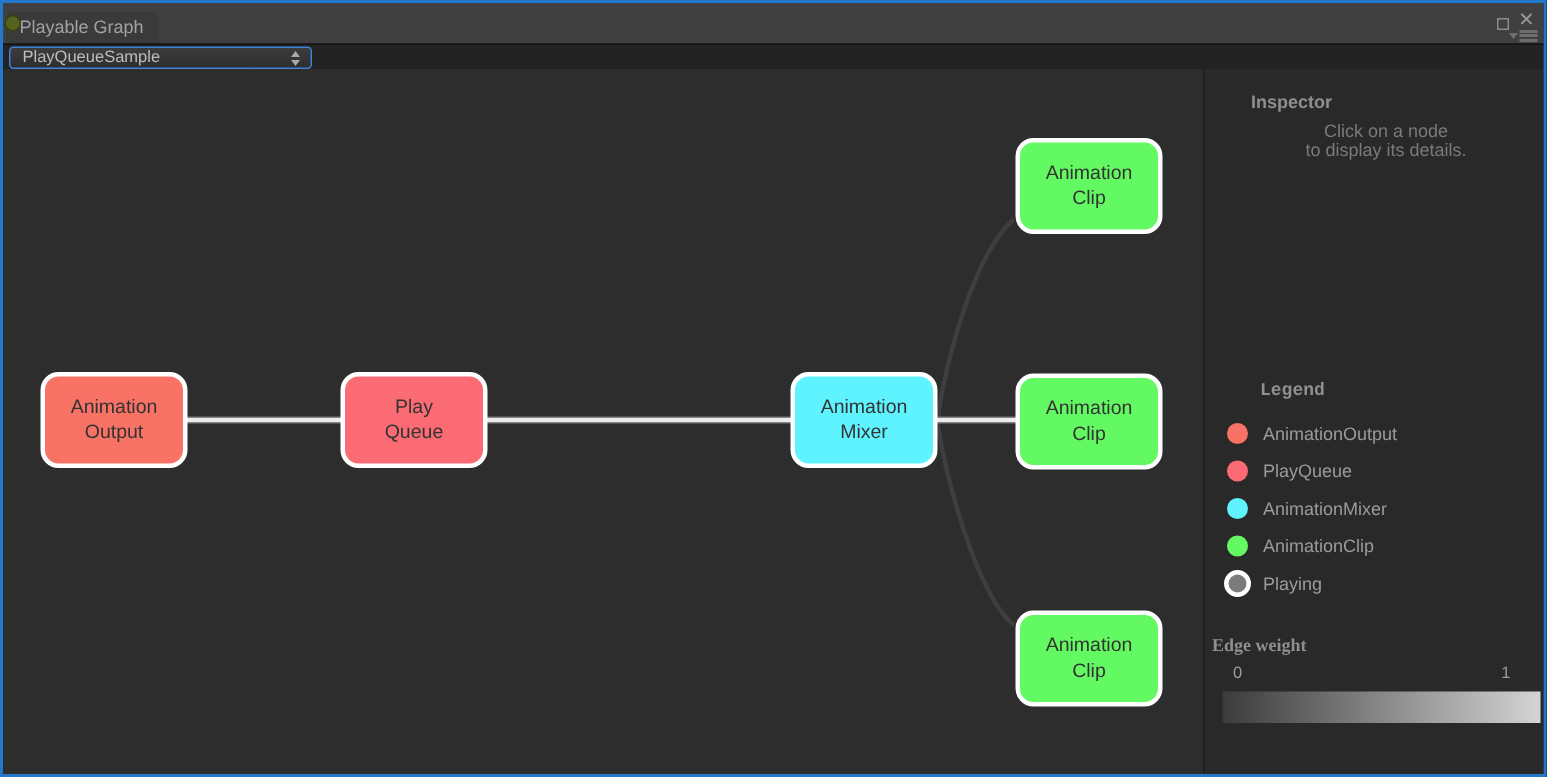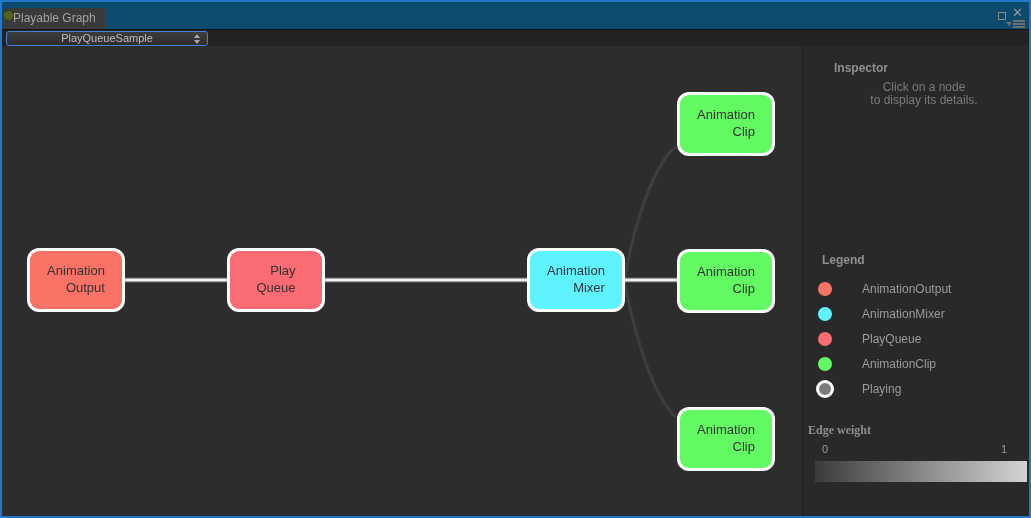--- a/index.html
+++ b/index.html
@@ -2,21 +2,21 @@
 <html><head>
 <meta charset="utf-8">
 <style>
   * { margin:0; padding:0; box-sizing:border-box; }
   body { background:#111; font-family:"Liberation Sans", sans-serif; }
 
   .window { position:relative; width:1031px; height:518px; border:2px solid #2378CC;
             background:#1d1d1d; overflow:hidden; }
 
   
-  .titlebar { position:relative; height:27px; background:#0c4a6e; }
+  .titlebar { position:relative; height:27px; background:#404040; }
   .tab { position:absolute; left:2px; bottom:0; height:21px; min-width:95px;
          background:#3a3a3a; border-radius:4px 4px 0 0; color:#a2a2a2;
          font-size:12px; line-height:21px; padding:0 10px 0 9px; }
   .tab-dot { position:absolute; left:-1px; top:2px; width:11px; height:11px;
              border-radius:50%; background:#55611f; border:1px solid #39430f; }
   .btn-max { position:absolute; right:23px; top:10px; width:8px; height:8px;
              border:1px solid #8a8a8a; background:transparent; }
   .btn-close { position:absolute; right:6px; top:4px; color:#9a9a9a; font-size:13px;
                line-height:13px; cursor:default; }
   .btn-menu { position:absolute; right:4px; top:18px; color:#6e6e6e; font-size:10px;
@@ -25,50 +25,50 @@
                    border-right:3px solid transparent; border-top:4px solid #6e6e6e;
                    margin-right:1px; vertical-align:2px; }
   .btn-menu .bars { display:inline-block; width:12px; height:8px;
                     background:repeating-linear-gradient(#6e6e6e 0 2px, transparent 2px 3px); }
 
   
   .toolbar { position:relative; height:17px; background:#232323; border-top:1px solid #141414; }
   .dropdown { position:absolute; left:4px; top:1px; width:202px; height:15px;
               background:linear-gradient(#3c3c3c,#2e2e2e); border:1px solid #4282d8;
               border-radius:3px; color:#bdbdbd; font-size:11px; line-height:13px;
-              padding:0 8px; cursor:default;text-align:center; }
+              padding:0 8px; cursor:default; }
   .popup-arrows { position:absolute; right:7px; top:2px; }
   .popup-arrows i { display:block; width:0; height:0; border-left:3px solid transparent;
                     border-right:3px solid transparent; }
   .popup-arrows .up { border-bottom:4px solid #a9a9a9; margin-bottom:2px; }
   .popup-arrows .down { border-top:4px solid #a9a9a9; }
 
   
   .content { display:flex; height:470px; }
   .graph { position:relative; width:800px; background:#2d2d2d; }
   .edges { position:absolute; left:0; top:0; }
 
   .node { position:absolute; width:98px; height:64px; border:3px solid #ffffff;
           border-radius:12px; display:flex; align-items:center; justify-content:center;
-          text-align:right; font-size:13px; line-height:1.3; color:#333333;
+          text-align:center; font-size:13px; line-height:1.3; color:#333333;
           white-space:pre-line; cursor:default; }
 
   
   .inspector { position:relative; flex:1; background:#292929; border-left:1px solid #1e1e1e; }
   .heading { position:absolute; font-weight:bold; font-size:12px; color:#8f8f8f; }
   .insp-title { top:15px; left:19px;padding-left:12px; }
   .insp-hint { position:absolute; top:35px; left:16px; right:0; text-align:center;
                font-size:12px; line-height:13px; color:#7a7a7a; white-space:pre-line; }
-  .legend-title { top:207px; left:19px; }
+  .legend-title { top:207px; left:37px;font-family:Liberation Mono, monospace; }
   .legend { position:absolute; top:230px; left:15px; right:10px; }
   .legend-item { display:flex; align-items:center; height:25px; }
   .legend-swatch { width:14px; height:14px; border-radius:50%; margin-right:10px; flex:0 0 auto; }
   .legend-item.ringed .legend-swatch { width:12px; height:12px; border:3px solid #ffffff;
                                        width:18px; height:18px; margin-left:-2px; margin-right:8px; }
-  .legend-label { font-size:12px; color:#9b9b9b;margin-left:20px; }
+  .legend-label { font-size:12px; color:#9b9b9b; }
   .ew-title { top:377px; left:5px;font-family:Liberation Serif, serif; }
   .ew-scale { position:absolute; top:397px; left:19px; right:22px; display:flex;
               justify-content:space-between; font-size:11px; color:#9b9b9b; }
   .ew-bar { position:absolute; top:415px; left:12px; right:2px; height:21px; background:#777; }
 </style>
 </head>
 <body>
 
 <div class="window">
 
@@ -133,26 +133,26 @@
       <div class="insp-hint">Click on a node
 to display its details.</div>
 
       <div class="heading legend-title">Legend</div>
       <div class="legend">
         <div class="legend-item">
           <span class="legend-swatch" style="background-color: rgb(248, 115, 102);"></span>
           <span class="legend-label">AnimationOutput</span>
         </div>
         <div class="legend-item">
+          <span class="legend-swatch" style="background-color: rgb(251, 107, 115);"></span>
+          <span class="legend-label">PlayQueue</span>
+        </div>
+        <div class="legend-item">
           <span class="legend-swatch" style="background-color: rgb(95, 243, 255);"></span>
           <span class="legend-label">AnimationMixer</span>
-        </div>
-        <div class="legend-item">
-          <span class="legend-swatch" style="background-color: rgb(251, 107, 115);"></span>
-          <span class="legend-label">PlayQueue</span>
         </div>
         <div class="legend-item">
           <span class="legend-swatch" style="background-color: rgb(99, 249, 99);"></span>
           <span class="legend-label">AnimationClip</span>
         </div>
         <div class="legend-item ringed">
           <span class="legend-swatch" style="background-color: rgb(123, 123, 123);"></span>
           <span class="legend-label">Playing</span>
         </div>
       </div>

